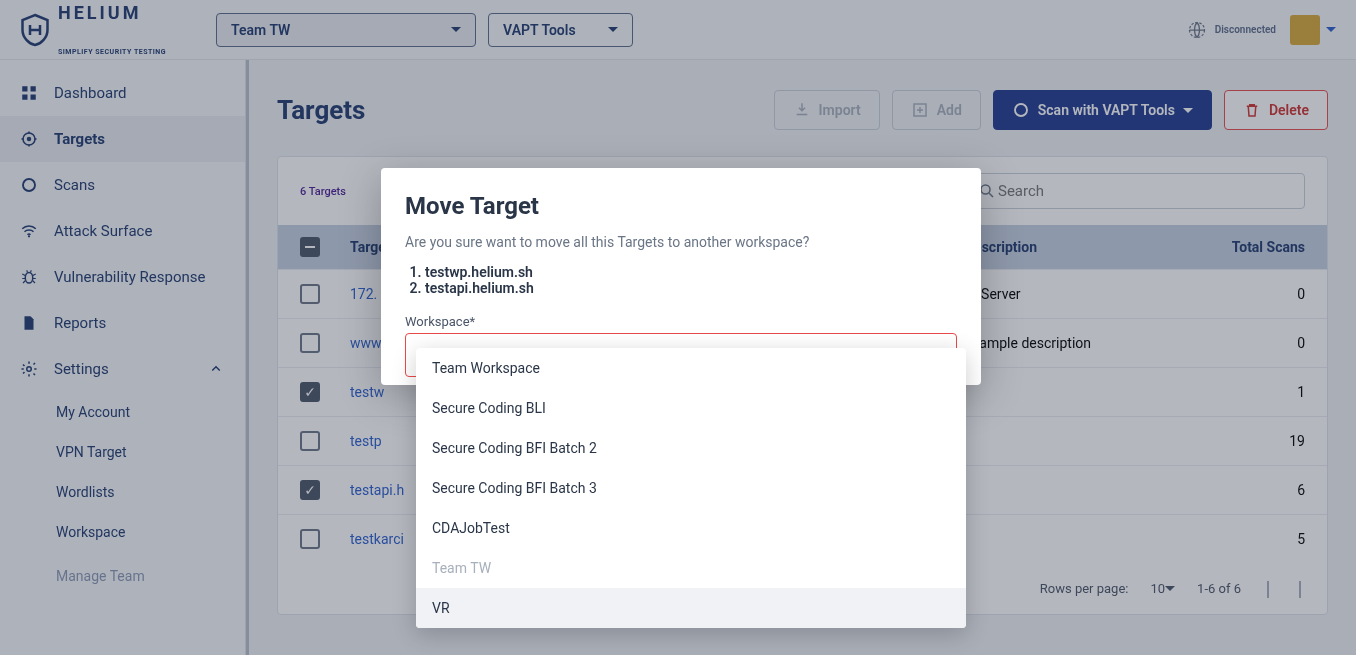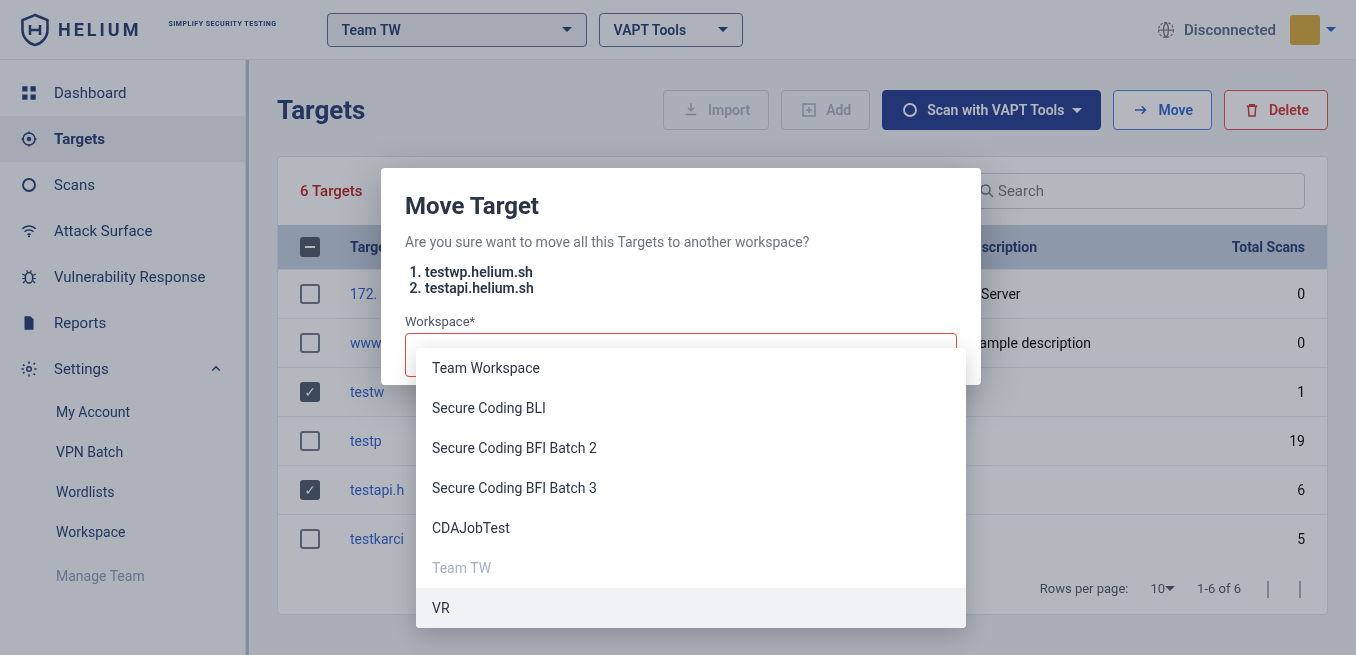--- a/index.html
+++ b/index.html
@@ -2,27 +2,27 @@
 <html><head>
 <meta charset="utf-8">
 <style>
 * { margin: 0; padding: 0; box-sizing: border-box; font-family: -apple-system, BlinkMacSystemFont, "Segoe UI", Roboto, Arial, sans-serif; }
 body { width: 1356px; height: 655px; overflow: hidden; background: #f5f7fa; position: relative; }
 
 
 .header { height: 60px; background: #f5f7fa; display: flex; align-items: center; padding: 0 20px; border-bottom: 1px solid #e0e4e8; }
 .logo { display: flex; align-items: center; color: #1f3a6f; font-weight: 700; margin-right: 50px; }
 .logo-icon { width: 30px; height: 36px; margin-right: 8px; }
-.logo-text { display: flex; flex-direction: row; line-height: 1; gap: 27px; }
+.logo-text { display: flex; flex-direction: column; line-height: 1; gap: 27px; }
 .logo-title { font-size: 18px; letter-spacing: 3px; color: #1f3a6f; }
 .logo-sub { font-size: 7px; letter-spacing: 0.5px; color: #1f3a6f; }
 .select-pill { background: #e8ebf0; border: 1px solid #5a6b8a; border-radius: 4px; padding: 8px 14px; display: flex; align-items: center; justify-content: space-between; min-width: 260px; margin-right: 12px; color: #1f3a6f; font-weight: 600; font-size: 14px; }
 .vapt-pill { min-width: 140px; background: transparent; border: 1px solid #5a6b8a; gap: 32px; }
 .header-right { margin-left: auto; display: flex; align-items: center; gap: 14px; }
-.conn-status { display: flex; align-items: center; color: #5a6b8a; font-weight: 600; font-size: 15px; gap: 8px; }
+.conn-status { display: flex; align-items: center; color: #5a6b8a; font-weight: 600; font-size: 10px; gap: 8px; }
 .globe-icon { width: 20px; height: 20px; }
 .avatar-wrap { display: flex; align-items: center; gap: 6px; }
 .avatar { width: 30px; height: 30px; background: #d8a838; border-radius: 3px; }
 
 
 .app-body { display: flex; height: calc(100% - 60px); }
 .sidebar { width: 246px; background: #f5f7fa; padding-top: 10px; border-right: 1px solid #dde2e8; overflow-y: auto; }
 .side-item { display: flex; align-items: center; padding: 14px 20px; color: #1f3a6f; font-size: 15px; gap: 16px; cursor: pointer; }
 .side-item.active { background: #e8ebf0; font-weight: 700; }
 .side-item .expand { margin-left: auto; }
@@ -34,21 +34,21 @@
 .page-title { font-size: 26px; font-weight: 700; color: #1f3a6f; }
 .page-actions { margin-left: auto; display: flex; gap: 12px; border-radius: 7px; }
 .btn { display: flex; align-items: center; gap: 8px; padding: 10px 18px; border-radius: 4px; font-size: 14px; font-weight: 600; cursor: pointer; border: 1px solid; }
 .btn-ghost { background: transparent; border-color: #c8cfd8; color: #a8b0bc; }
 .btn-primary { background: #1f3a8f; border-color: #1f3a8f; color: #fff; }
 .btn-outline-blue { background: #fff; border-color: #4a7de8; color: #2a5fcf; }
 .btn-outline-red { background: #fff; border-color: #e84a4a; color: #d03030; }
 
 .card { background: #fff; border: 1px solid #dde2e8; border-radius: 4px; }
 .card-head { display: flex; align-items: center; padding: 16px 22px; }
-.count-label { font-size: 15px; color: #b91c1c; font-weight: 500; }
+.count-label { font-size: 11px; color: #4c1d95; font-weight: 500; }
 .search-box { margin-left: auto; display: flex; align-items: flex-end; border: 1px solid #c8cfd8; border-radius: 4px; padding: 8px 12px; width: 340px; gap: 2px; color: #6a7586; }
 .search-input { border: none; outline: none; font-size: 15px; flex: 1; background: transparent; }
 
 .thead { background: #c4cfe0; display: flex; align-items: center; padding: 12px 22px; color: #1f3a6f; font-weight: 700; font-size: 14px; }
 .col-check { width: 50px; }
 .col-target { flex: 1; }
 .col-desc { width: 220px; }
 .col-scans { width: 120px; text-align: right; }
 .trow { display: flex; align-items: center; padding: 14px 22px; border-top: 1px solid #e8ecf2; font-size: 14px; }
 .trow .col-target { color: #2a5fcf; }
@@ -167,21 +167,21 @@
       <svg class="icon" viewBox="0 0 24 24">
           <circle cx="12" cy="12" r="3" fill="none" stroke="#1f3a6f" stroke-width="2"></circle>
           <path d="M12 2v3M12 19v3M4 6l2 2M18 18l2 2M2 12h3M19 12h3M4 18l2-2M18 6l2-2" stroke="#1f3a6f" stroke-width="2"></path>
         </svg>
       <span>Settings</span>
       <svg class="icon expand" viewBox="0 0 24 24">
           <path d="M7 14 L12 9 L17 14" fill="none" stroke="#1f3a6f" stroke-width="2"></path>
         </svg>
     </div>
     <div class="side-sub">My Account</div>
-    <div class="side-sub">VPN Batch</div>
+    <div class="side-sub">VPN Target</div>
     <div class="side-sub">Wordlists</div>
     <div class="side-sub">Workspace</div>
     <div class="side-sub" style="opacity:0.5; margin-top:4px;">Manage Team</div>
   </div>
 
   <div class="main">
     <div class="page-head">
       <div class="page-title">Targets</div>
       <div class="page-actions">
         <div class="btn btn-ghost">
@@ -196,26 +196,20 @@
               <path d="M12 8v8M8 12h8" stroke="#a8b0bc" stroke-width="2"></path>
             </svg>
           <span>Add</span>
         </div>
         <div class="btn btn-primary">
           <svg class="icon" viewBox="0 0 24 24">
               <circle cx="12" cy="12" r="8" fill="none" stroke="#fff" stroke-width="2.5"></circle>
             </svg>
           <span>Scan with VAPT Tools</span>
           <span class="caret" style="color:#fff"></span>
-        </div>
-        <div class="btn btn-outline-blue">
-          <svg class="icon" viewBox="0 0 24 24">
-              <path d="M4 12h14M13 7l5 5-5 5" fill="none" stroke="#2a5fcf" stroke-width="2"></path>
-            </svg>
-          <span>Move</span>
         </div>
         <div class="btn btn-outline-red">
           <svg class="icon" viewBox="0 0 24 24">
               <path d="M5 7h14M9 7V5h6v2M7 7l1 13h8l1-13" fill="none" stroke="#d03030" stroke-width="2"></path>
             </svg>
           <span>Delete</span>
         </div>
       </div>
     </div>
 

